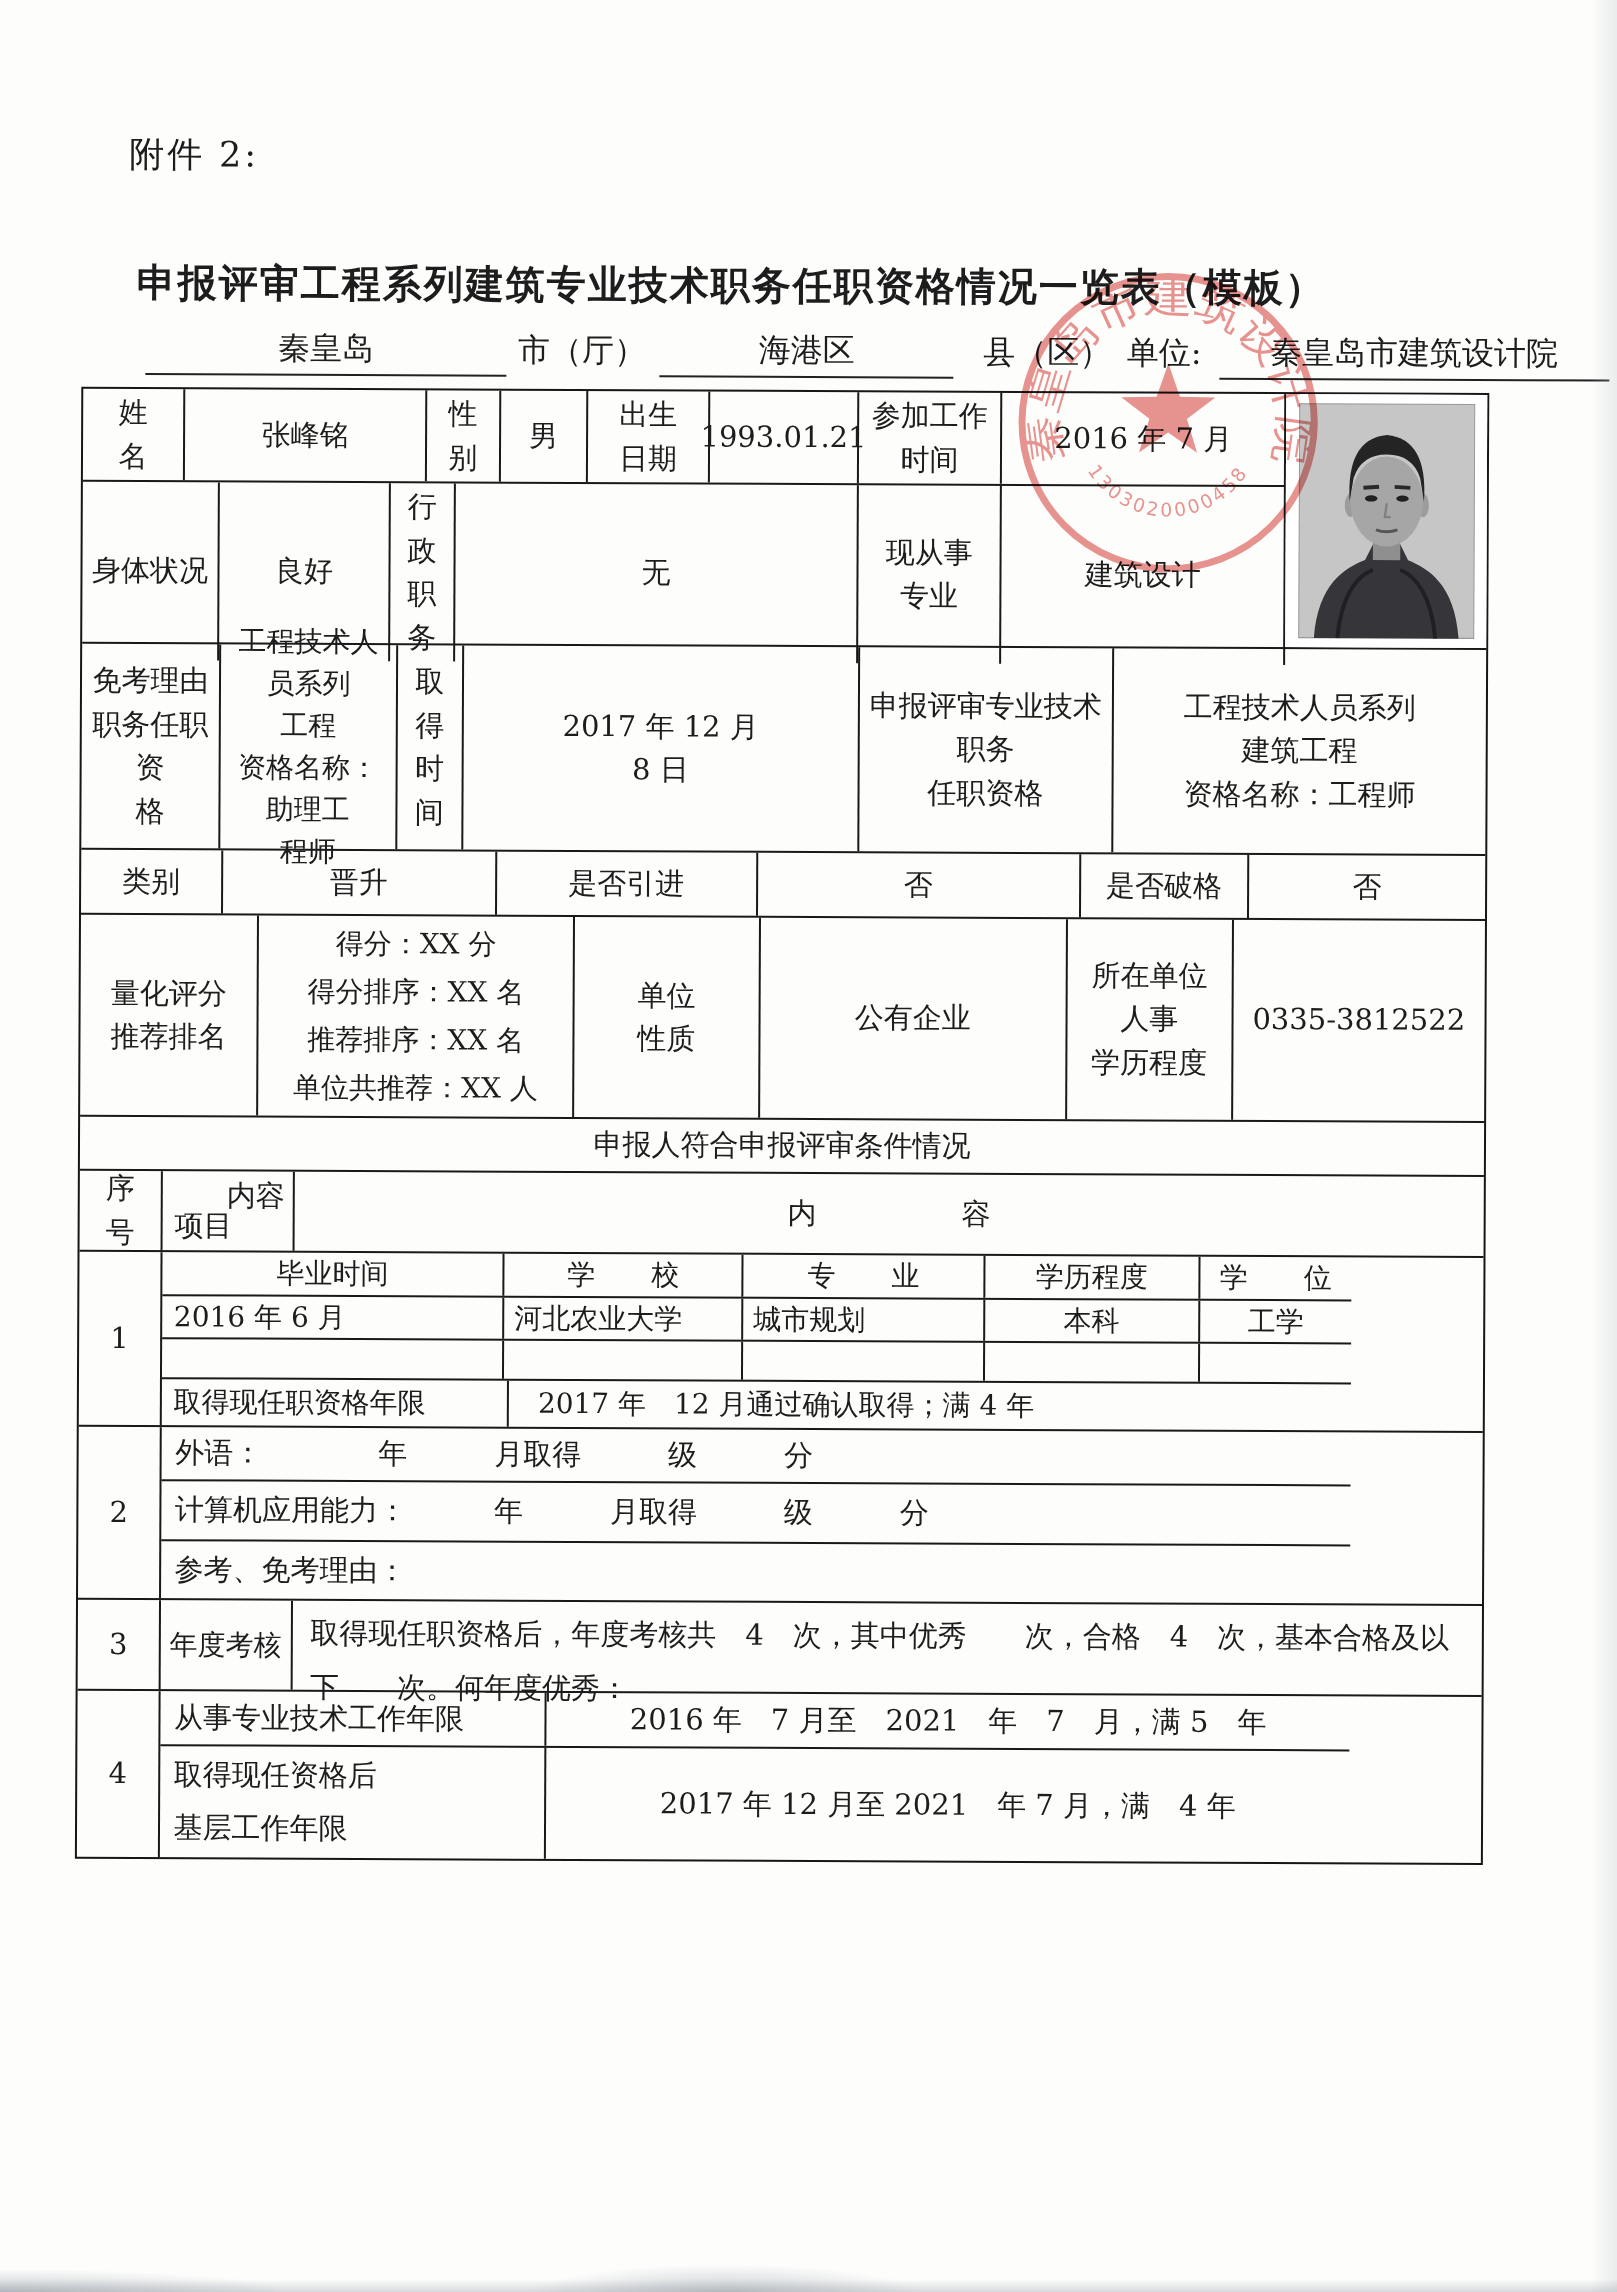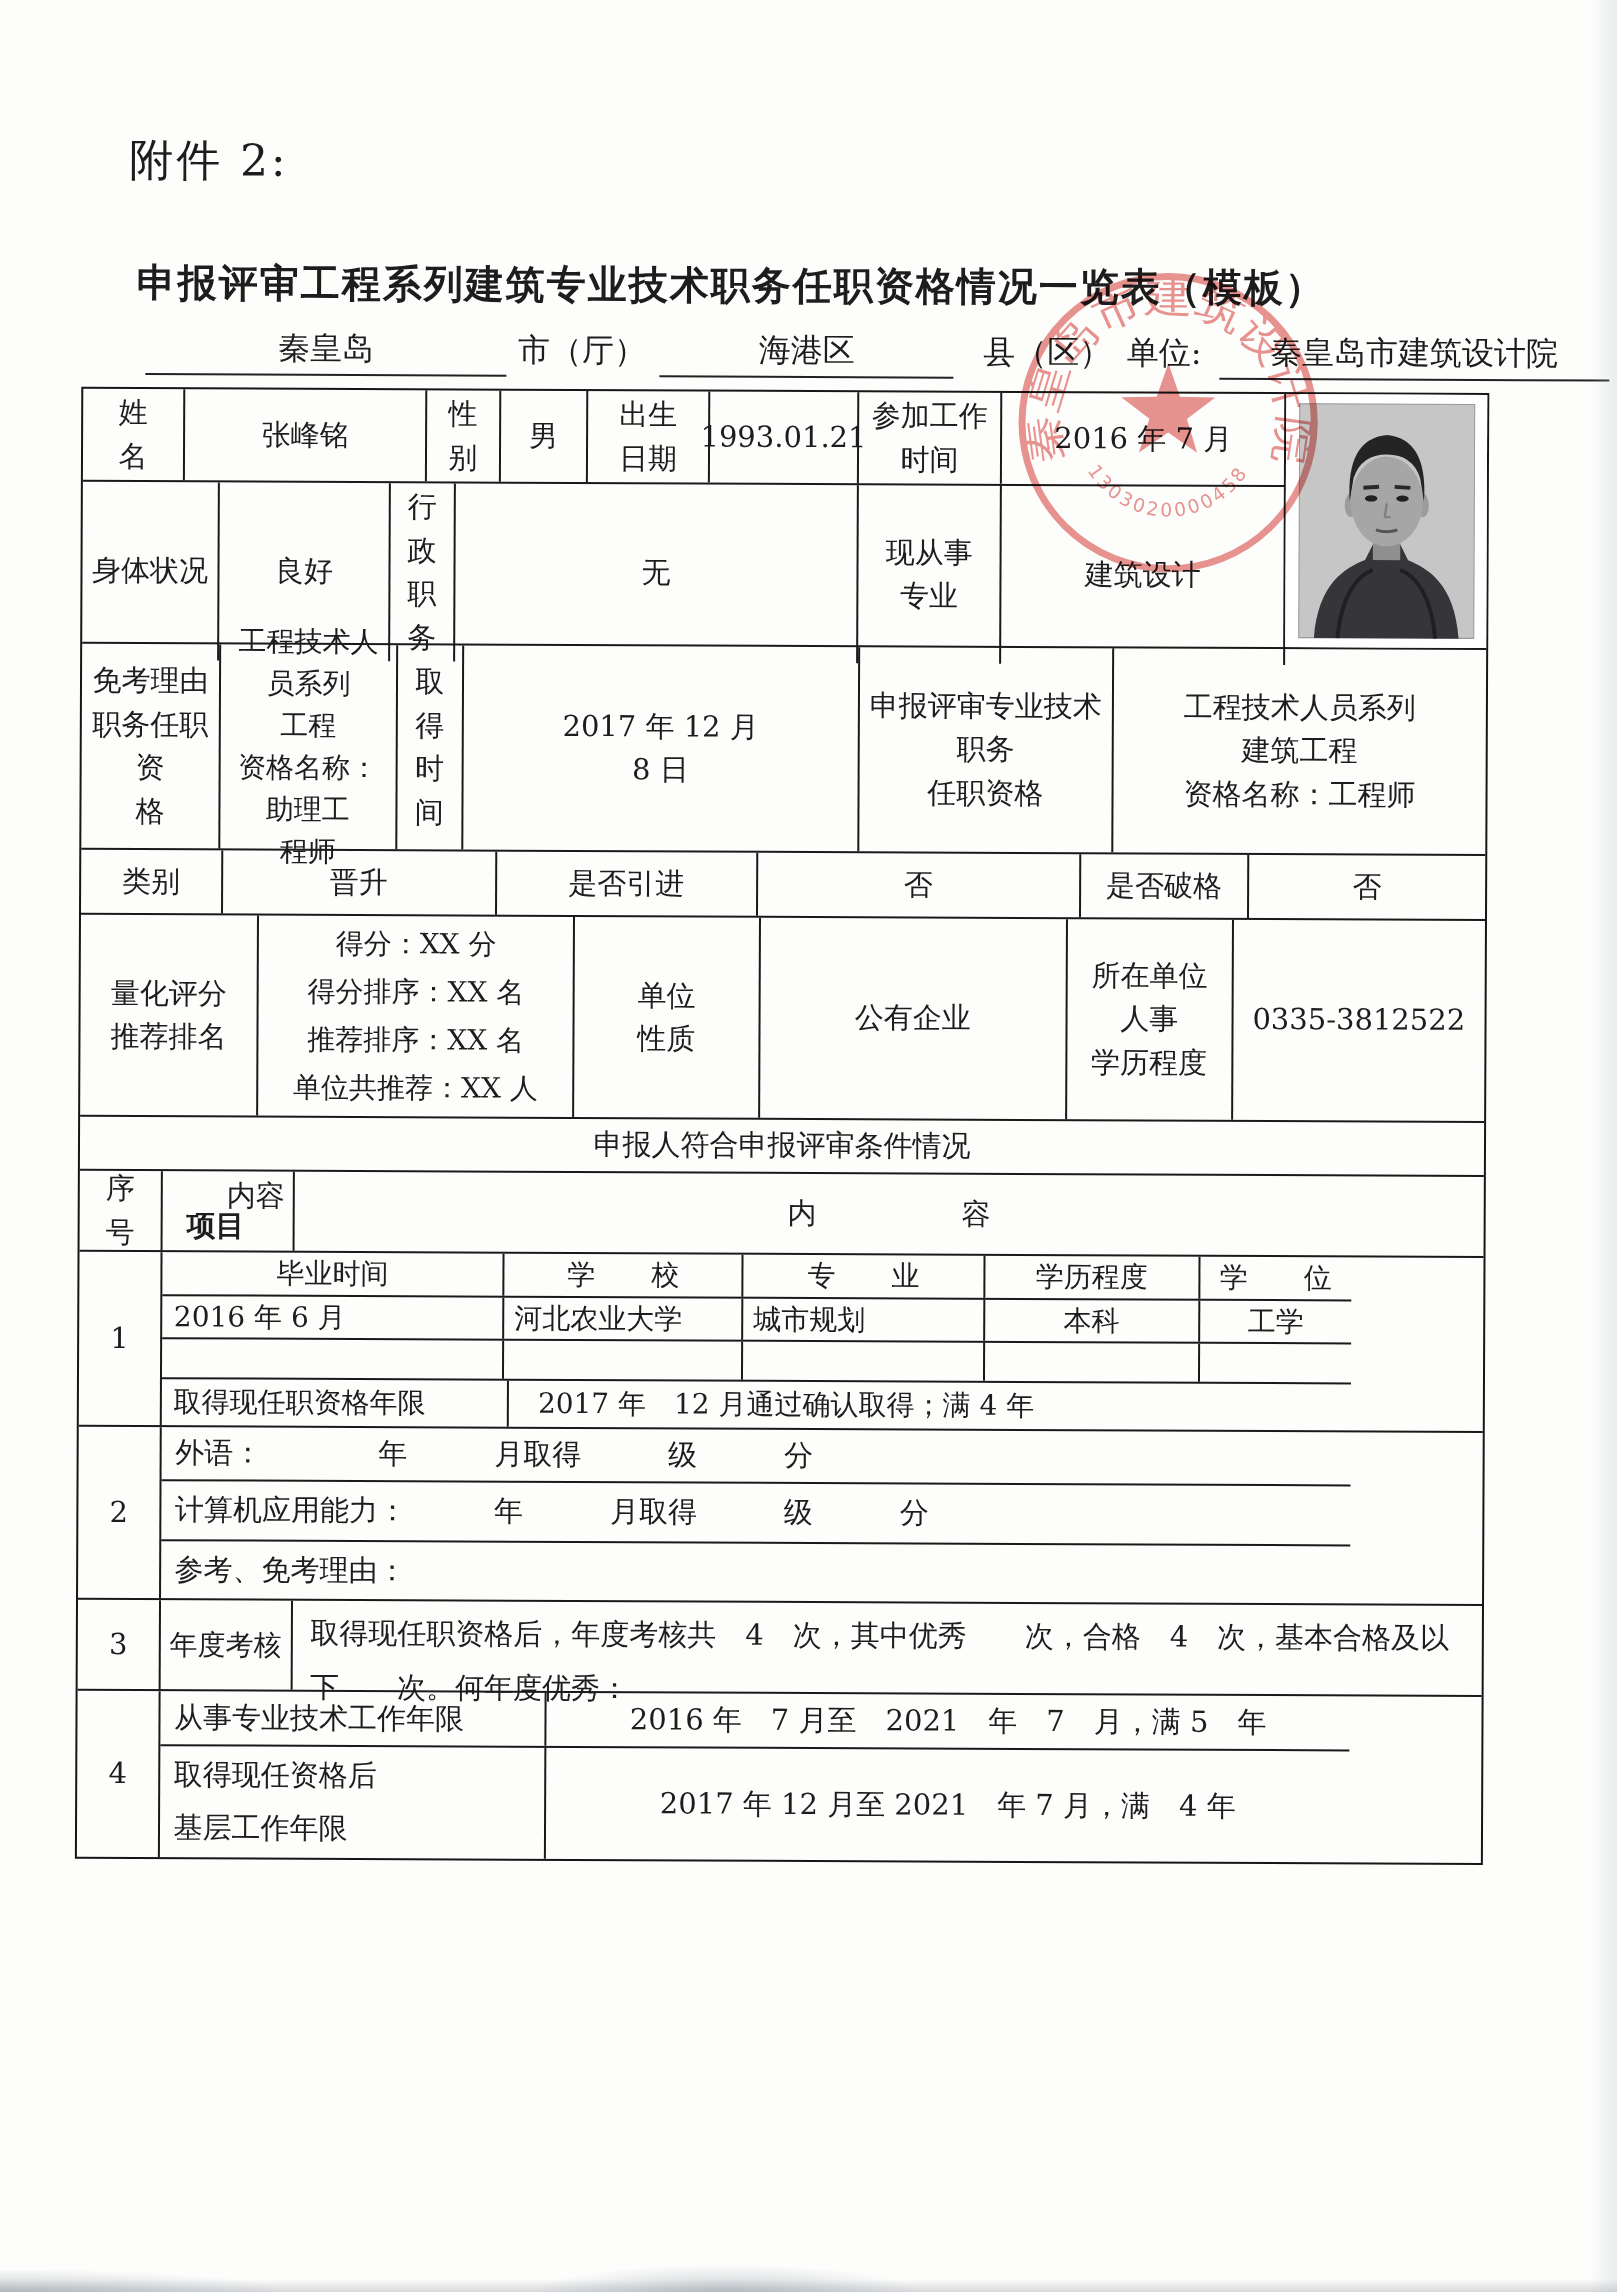--- a/index.html
+++ b/index.html
@@ -1,21 +1,21 @@
 <!DOCTYPE html>
 <html><head>
 <meta charset="utf-8">
 <style>
   * { box-sizing: border-box; margin: 0; padding: 0; }
   html,body { width:1617px; height:2293px; }
   body { font-family: "DejaVu Serif", "Liberation Serif", serif; color:#1d1d1d; }
   .sheet { position:relative; width:1617px; height:2293px; background:#fdfdfc; overflow:hidden; }
   .tilt { position:absolute; inset:0; transform: rotate(0.25deg); transform-origin: 50% 0; }
 
-  .attachment { position:absolute; left:130px; top:134px; font-size:44px; letter-spacing:2.9px; }
+  .attachment { position:absolute; left:130px; top:134px; font-size:35px; letter-spacing:2.9px; }
   .doc-title { position:absolute; left:138px; top:259px; width:1264px; font-size:39px; font-weight:700; letter-spacing:2px; white-space:nowrap; }
 
   .loc { position:absolute; left:147px; top:329px; display:flex; align-items:flex-end; font-size:32px; }
   .loc .plain { padding:0 3.9px 3.9px 3.9px; white-space:nowrap; }
   .loc .fill { border-bottom:2.9px solid #222; text-align:center; padding-bottom:2.9px; white-space:nowrap; }
   .loc .w1 { width:361px; }
   .loc .w2 { width:294px; margin-left:9.8px; }
   .loc .w3 { width:390px; margin-left:13.7px; }
   .loc .gap1 { margin-left:7.8px; }
   .loc .gap2 { margin-left:25.5px; }
@@ -26,21 +26,21 @@
   .cell { border-right:2px solid #191919; display:flex; align-items:center; justify-content:center;
           text-align:center; white-space:pre-line; padding:2px 5.9px; line-height:1.5; }
   .cell.end { border-right:none; }
   .cell.la { justify-content:flex-start; text-align:left; }
   .stackcol { display:flex; flex-direction:column; }
   .subtbl { display:flex; flex-direction:column; }
   .photo-cell { background:#fff; padding:5.9px; }
   .score-cell { line-height:1.72; font-size:28px; }
   .itemhdr { position:relative; }
   .itemhdr .ih-top { position:absolute; top:2.9px; right:7.8px; }
-  .itemhdr .ih-bot { position:absolute; bottom:2.9px; left:24px;font-weight:bold; }
+  .itemhdr .ih-bot { position:absolute; bottom:2.9px; left:12px; }
   .sm { font-size:28px; }
   .lh-air { line-height:1.85; }
 
   .stamp { position:absolute; left:1012px; top:263px; width:316px; height:316px; opacity:0.58; mix-blend-mode:multiply; pointer-events:none; }
 
   .smudge-bottom { position:absolute; left:0; bottom:0; width:100%; height:13.7px;
     background:linear-gradient(to top, rgba(148,156,164,.40), rgba(148,156,164,0)); }
   .smudge-mid { position:absolute; left:529px; bottom:0; width:392px; height:29px;
     background:radial-gradient(ellipse at 50% 100%, rgba(128,138,150,.42), transparent 70%); }
   .smudge-left { position:absolute; left:0; bottom:0; width:274px; height:23.5px;

